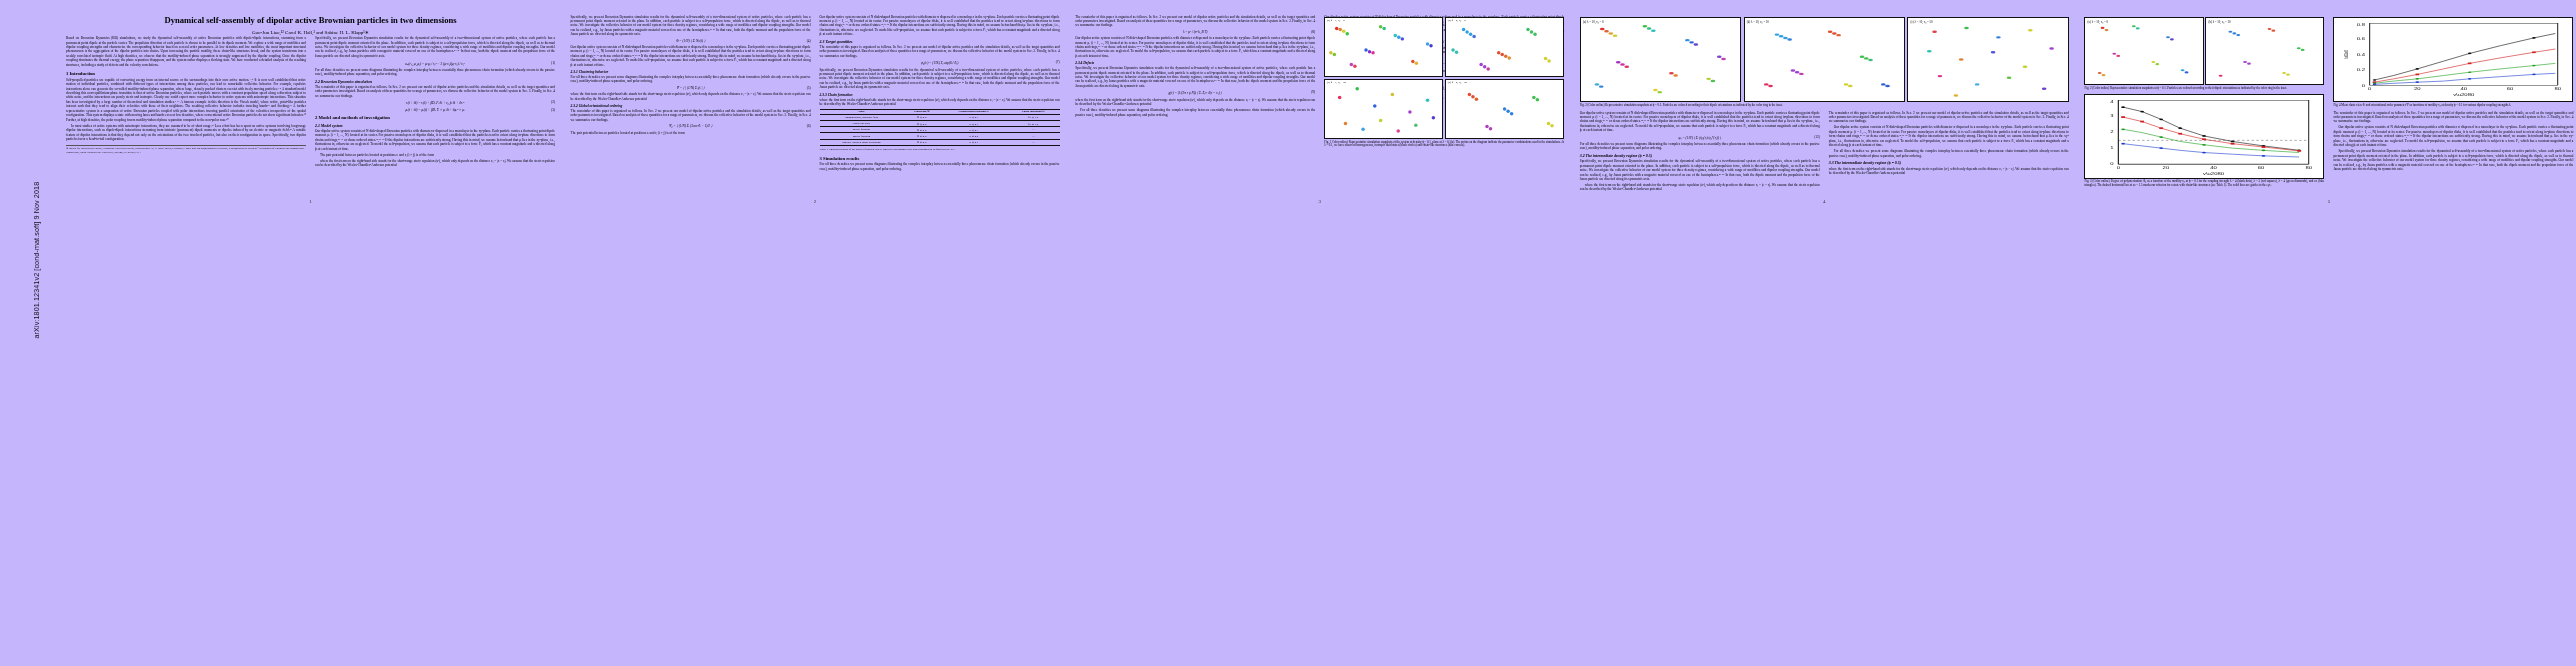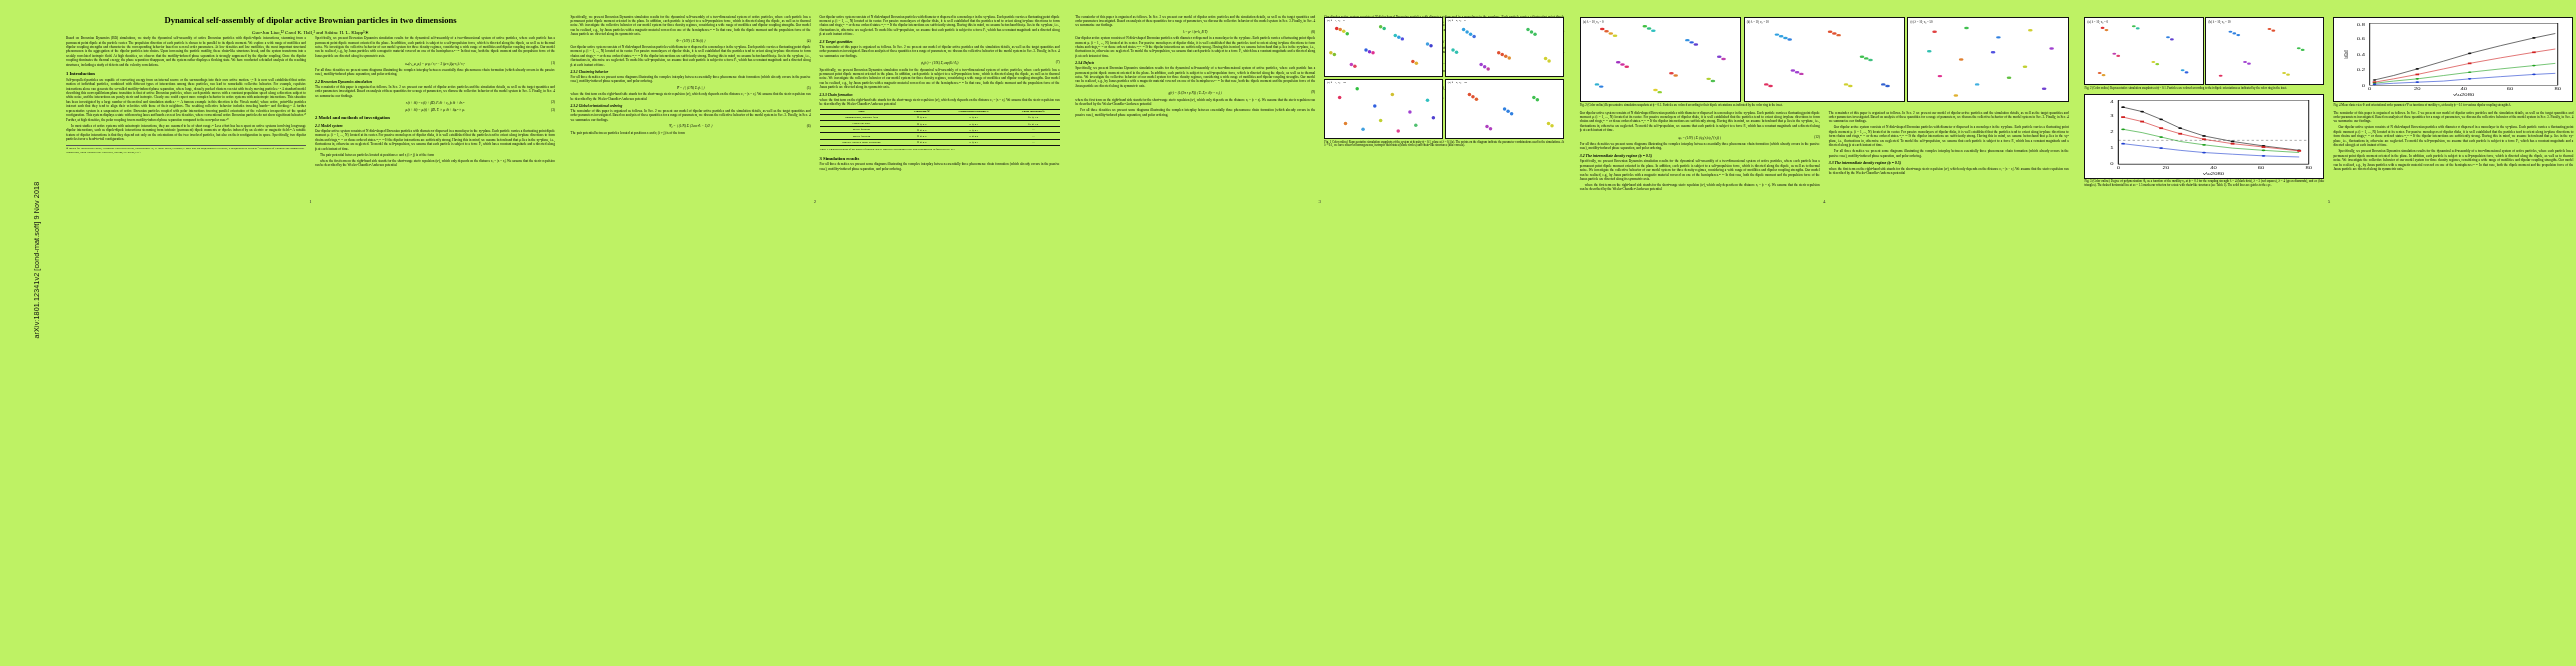--- a/index.html
+++ b/index.html
@@ -1,17 +1,17 @@
 <!DOCTYPE html>
 <html style="font-size:9px"><head>
 <meta charset="utf-8">
 <style>
   html,body{margin:0;padding:0;background:#f2f2f2;}
   body{font-family:"Liberation Serif", serif;}
-  #page{position:relative;width:2576px;height:667px;background:#bef264;overflow:hidden;}
+  #page{position:relative;width:2576px;height:667px;background:#c4b5fd;overflow:hidden;}
 
   
   .arxiv-stamp{
     position:absolute;left:-53px;top:245px;width:178px;
     transform:rotate(-90deg);
     font-family:"Liberation Sans", sans-serif;
     font-size:7.2px;color:#111;letter-spacing:0.1px;white-space:nowrap;
   }
 
   .sheet{position:absolute;left:66px;top:14.5px;width:2501px;height:639px;}

